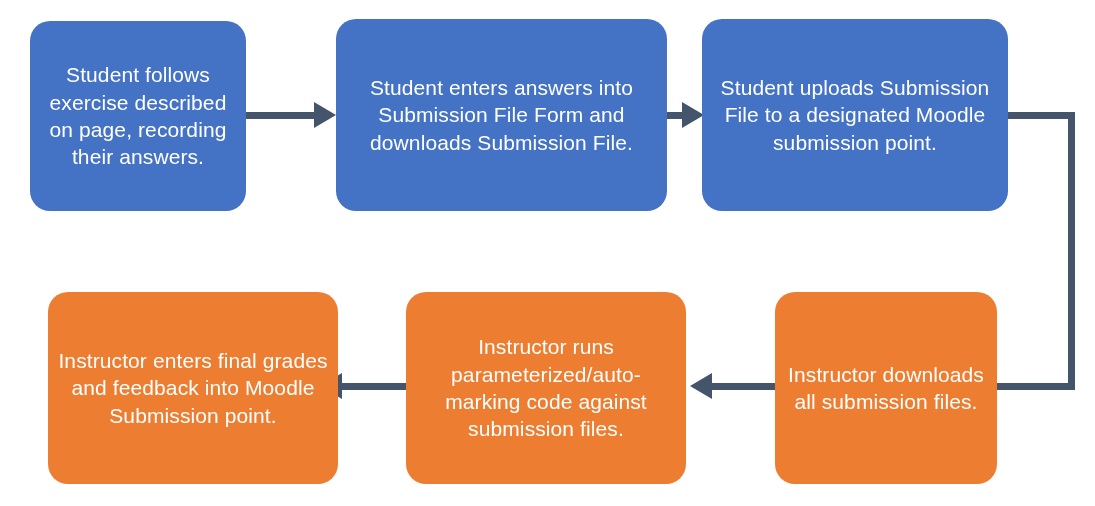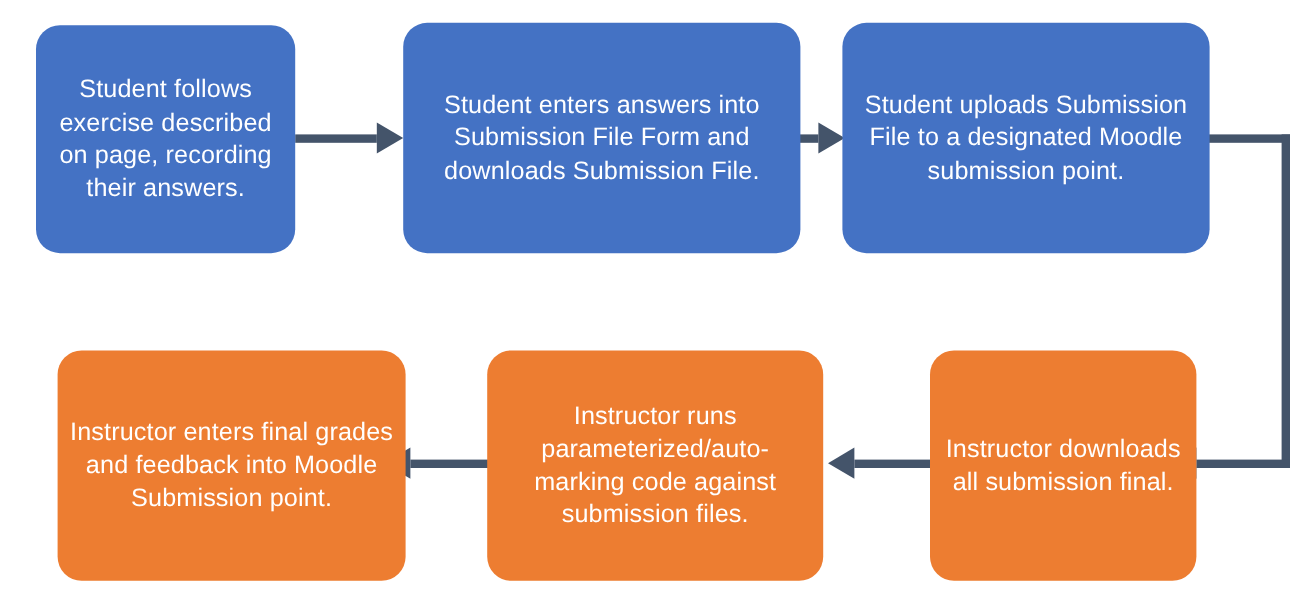--- a/index.html
+++ b/index.html
@@ -96,21 +96,21 @@
 
   <div class="node blue" style="left:336px; top:19px; width:331px; height:192px;">
     <span class="node-text">Student enters answers into Submission File Form and downloads Submission File.</span>
   </div>
 
   <div class="node blue" style="left:702px; top:19px; width:306px; height:192px;">
     <span class="node-text">Student uploads Submission File to a designated Moodle submission point.</span>
   </div>
 
   <div class="node orange" style="left:775px; top:292px; width:222px; height:192px;">
-    <span class="node-text">Instructor downloads all submission final.</span>
+    <span class="node-text">Instructor downloads all submission files.</span>
   </div>
 
   <div class="node orange" style="left:390px; top:292px; width:280px; height:192px;margin-left:16px;">
     <span class="node-text">Instructor runs parameterized/auto-marking code against submission files.</span>
   </div>
 
   <div class="node orange" style="left:48px; top:292px; width:290px; height:192px;">
     <span class="node-text">Instructor enters final grades and feedback into Moodle Submission point.</span>
   </div>
 

